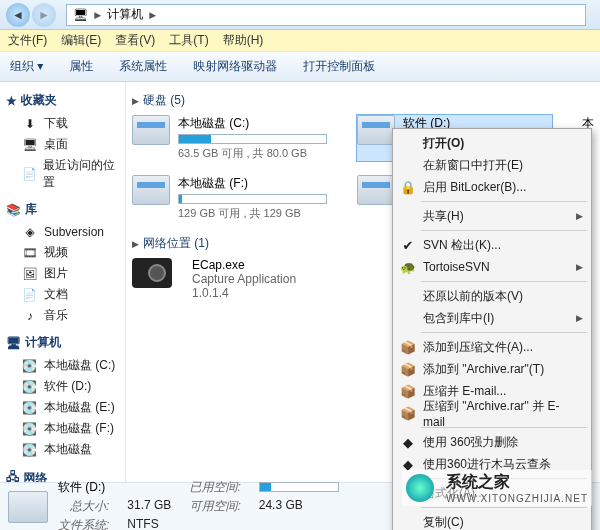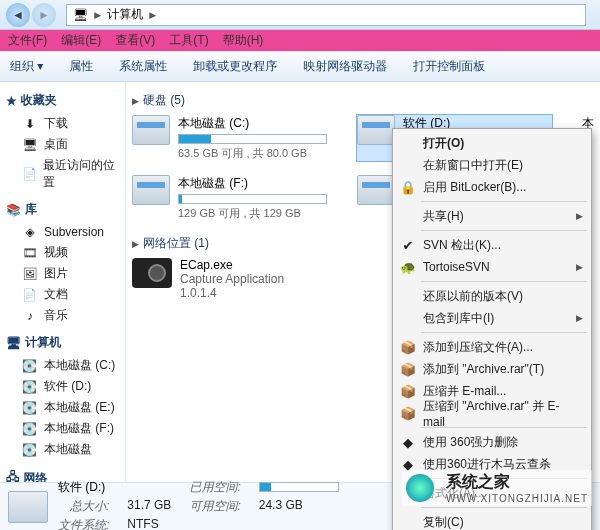--- a/index.html
+++ b/index.html
@@ -1,41 +1,41 @@
 <!DOCTYPE html>
 <html><head>
 <meta charset="utf-8">
 <style>
 * { margin: 0; padding: 0; box-sizing: border-box; font-family: "Microsoft YaHei", Tahoma, sans-serif; font-size: 12px; }
 body { background: #fff; width: 600px; height: 530px; overflow: hidden; position: relative; }
 .titlebar { height: 30px; background: linear-gradient(#eaf3fb,#d7e8f7); display:flex; align-items:center; padding:0 6px; border-bottom:1px solid #b8cee0;}
 .nav-btn { width:24px; height:24px; border-radius:50%; background: radial-gradient(#cfe6fb,#7fb8e8); margin-right:2px; display:flex;align-items:center;justify-content:center;color:#345;}
 .addr { flex:1; margin:0 8px; height:22px; border:1px solid #9bb8d3; background:#fff; display:flex; align-items:center; padding:0 6px; gap:6px;}
-.menubar { height:22px; background:#ec4899; border-bottom:1px solid #dbe7f0; display:flex; align-items:center; gap:14px; padding:0 8px; color:#333;}
+.menubar { height:22px; background:#fef9c3; border-bottom:1px solid #dbe7f0; display:flex; align-items:center; gap:14px; padding:0 8px; color:#333;}
 .menubar span{cursor:default;}
 .toolbar { height:30px; background:linear-gradient(#f7fbff,#e4eef8); border-bottom:1px solid #c9dae9; display:flex; align-items:center; gap:26px; padding:0 10px; color:#1a3e6e;}
 .main { display:flex; height: calc(530px - 30px - 22px - 30px - 48px); }
 .sidebar { width:128px; border-right:1px solid #e0e8ef; padding:6px 4px; overflow:hidden;}
 .side-group { margin-bottom:8px;}
 .side-head { display:flex; align-items:center; gap:4px; color:#1a3e6e; font-weight:bold; margin:4px 0 4px 2px;}
 .side-item { display:flex; align-items:center; gap:6px; padding:2px 4px 2px 18px; color:#222;}
 .side-item .ico{width:16px;height:16px;display:inline-flex;align-items:center;justify-content:center;}
 .content { flex:1; padding:8px 6px; position:relative;}
 .cat-head { color:#1a3e6e; display:flex; align-items:center; gap:4px; margin:2px 0 6px;}
 .drive-row{display:flex;gap:30px;margin-bottom:14px;}
 .drive{display:flex;gap:8px;width:195px;}
 .drive.selected{background:#cde6ff;outline:1px solid #7bb3e8;}
 .dicon{width:38px;height:30px;background:linear-gradient(#e8eef4,#c5d2de);border:1px solid #9fb5c8;border-radius:2px;position:relative;}
 .dicon::after{content:"";position:absolute;left:4px;right:4px;top:6px;height:6px;background:#5fa3e0;}
 .dinfo{flex:1;}
 .dname{color:#000;margin-bottom:2px;}
 .bar{height:10px;border:1px solid #9fb5c8;background:#fff;margin-bottom:2px;position:relative;}
 .bar-fill{position:absolute;left:0;top:0;bottom:0;background:#26a0da;}
 .dtext{color:#666;font-size:11px;}
-.netloc{display:flex;gap:8px;align-items:flex-start;}
+.netloc{display:flex;gap:20px;align-items:flex-start;}
 .cam{width:40px;height:30px;background:#222;border-radius:4px;position:relative;}
 .cam::after{content:"";position:absolute;right:6px;top:6px;width:14px;height:14px;border-radius:50%;background:#555;border:2px solid #888;}
 .statusbar{position:absolute;left:0;right:0;bottom:0;height:48px;border-top:1px solid #d7e3ee;background:#f3f8fc;display:flex;align-items:center;padding:4px 8px;gap:10px;}
 .sb-icon{width:40px;height:32px;background:linear-gradient(#e8eef4,#c5d2de);border:1px solid #9fb5c8;border-radius:2px;}
 .sb-grid{display:grid;grid-template-columns:auto auto auto auto;column-gap:18px;row-gap:2px;color:#555;font-size:11px;}
 .sb-k{color:#666;text-align:right;font-style:italic;}
 .sb-v{color:#222;}
 .sb-bar{display:inline-block;width:80px;height:10px;border:1px solid #9fb5c8;background:#fff;position:relative;vertical-align:middle;}
 .sb-bar i{position:absolute;left:0;top:0;bottom:0;background:#26a0da;width:14%;}
 .context{position:absolute;left:392px;top:128px;width:200px;background:#f4f4f4;border:1px solid #a7a7a7;box-shadow:2px 3px 8px rgba(0,0,0,.35);padding:3px 2px;z-index:20;}
@@ -69,21 +69,20 @@
   <span>编辑(E)</span>
   <span>查看(V)</span>
   <span>工具(T)</span>
   <span>帮助(H)</span>
 </div>
 
 <div class="toolbar">
   <span>组织 ▾</span>
   <span>属性</span>
   <span>系统属性</span>
-  <span>卸载或更改程序</span>
   <span>映射网络驱动器</span>
   <span>打开控制面板</span>
 </div>
 
 <div class="main">
 
   <div class="sidebar">
     <div class="side-group">
       <div class="side-head">
           <span>★</span>

